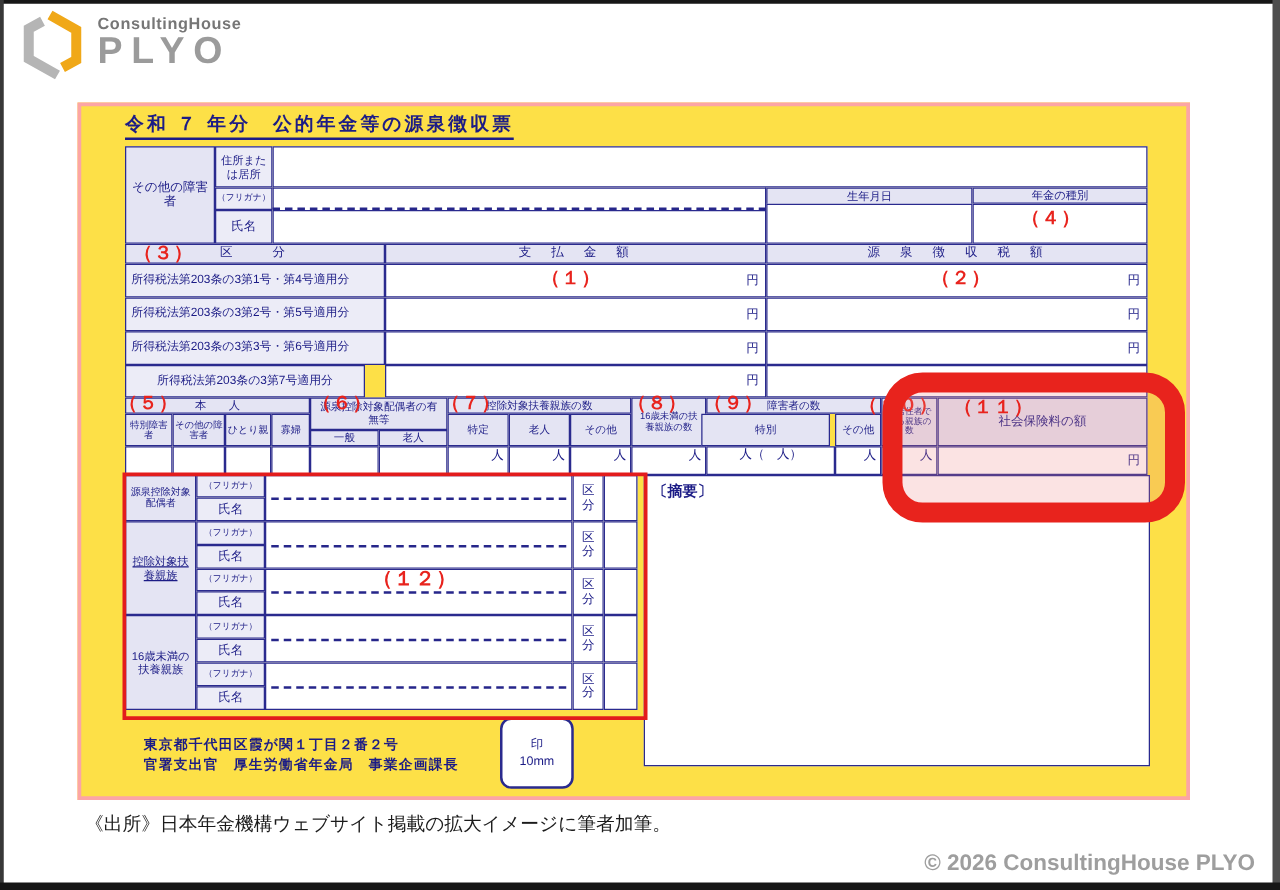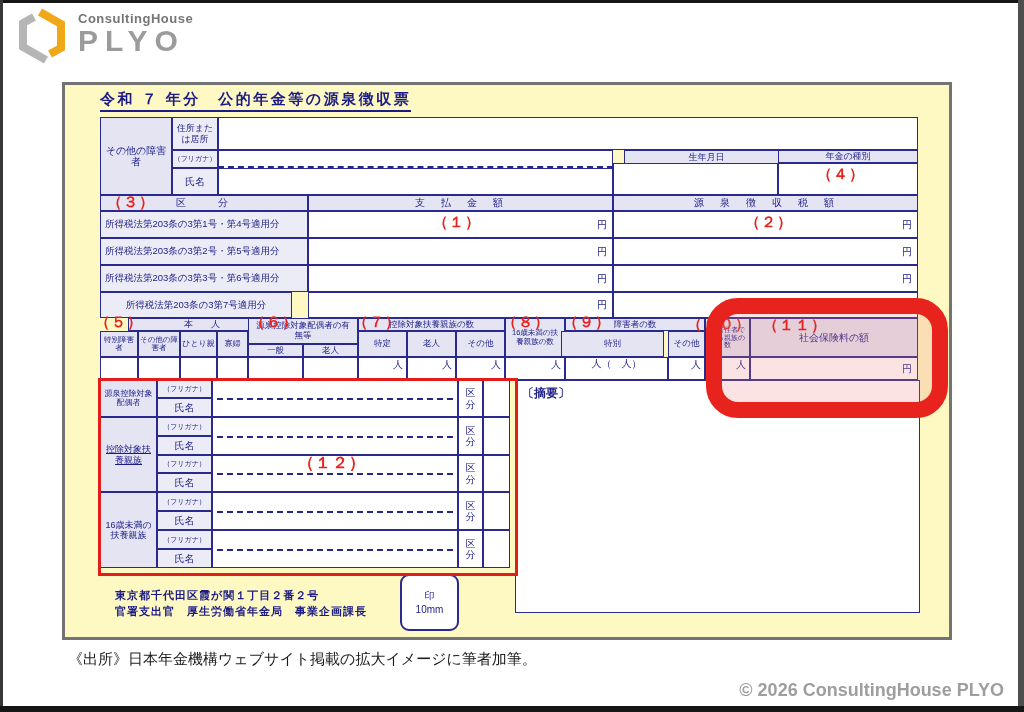--- a/index.html
+++ b/index.html
@@ -1,21 +1,21 @@
 <!DOCTYPE html>
 <html><head>
 <meta charset="utf-8">
 <style>
   html,body{margin:0;padding:0;background:#777;}
   #page{position:relative;width:1024px;height:712px;background:#ffffff;overflow:hidden;
         font-family:"Liberation Sans","DejaVu Sans",sans-serif;}
   .edge{position:absolute;z-index:10;}
   
   #formframe{position:absolute;left:62px;top:82px;width:890px;height:558px;
-             border:3px solid #737373;background:#fef9c3;box-sizing:border-box;}
+             border:3px solid #fca5a5;background:#fde047;box-sizing:border-box;}
   #forminner{position:absolute;left:0;top:0;width:884px;height:552px;}
   .cell{position:absolute;box-sizing:border-box;border:1px solid #2a2a8e;color:#1c1c86;
         display:flex;align-items:center;justify-content:center;text-align:center;
         font-size:10px;line-height:1.12;overflow:hidden;}
   .lav{background:#e4e4f3;}
   .lav2{background:#ececf7;}
   .white{background:#ffffff;}
   .leftpad{justify-content:flex-start;text-align:left;padding-left:4px;}
   .unitR{position:absolute;right:5px;top:50%;transform:translateY(-50%);font-size:10px;color:#1c1c86;}
   .unitT{position:absolute;right:3px;top:1px;font-size:10px;color:#1c1c86;}
@@ -69,21 +69,21 @@
 
     <div id="title">令和 ７ 年分　公的年金等の源泉徴収票</div>
 
     <div class="cell lav" style="left:35px;top:32px;width:72px;height:78px;font-size:10px;">その他の障害者</div>
     <div class="cell lav2" style="left:107px;top:32px;width:46px;height:33px;font-size:9px;">住所または居所</div>
     <div class="cell white" style="left:153px;top:32px;width:700px;height:33px;"></div>
     <div class="cell lav2" style="left:107px;top:65px;width:46px;height:18px;font-size:7px;">（フリガナ）</div>
     <div class="cell white" style="left:153px;top:65px;width:395px;height:18px;border-bottom:2px dashed #26268a;"></div>
     <div class="cell lav2" style="left:107px;top:83px;width:46px;height:27px;font-size:10px;">氏名</div>
     <div class="cell white" style="left:153px;top:83px;width:395px;height:27px;"></div>
-    <div class="cell lav" style="left:548px;top:65px;width:165px;height:15px;font-size:9px;margin-left:11px;">生年月日</div>
+    <div class="cell lav" style="left:548px;top:65px;width:165px;height:15px;font-size:9px;">生年月日</div>
     <div class="cell white" style="left:548px;top:78px;width:165px;height:32px;"></div>
     <div class="cell lav" style="left:713px;top:65px;width:140px;height:13px;font-size:9px;">年金の種別</div>
     <div class="cell white" style="left:713px;top:78px;width:140px;height:32px;"></div>
 
     <div class="cell lav" style="left:35px;top:110px;width:208px;height:16px;font-size:10px;letter-spacing:4px;">区　　分</div>
     <div class="cell lav" style="left:243px;top:110px;width:305px;height:16px;font-size:10px;letter-spacing:3px;">支　払　金　額</div>
     <div class="cell lav" style="left:548px;top:110px;width:305px;height:16px;font-size:10px;letter-spacing:3px;">源　泉　徴　収　税　額</div>
 
     <div class="cell lav2 leftpad" style="left:35px;top:126px;width:208px;height:27px;font-size:9.5px;">所得税法第203条の3第1号・第4号適用分</div>
     <div class="cell white" style="left:243px;top:126px;width:305px;height:27px;">
@@ -108,21 +108,21 @@
     <div class="cell white" style="left:548px;top:180px;width:305px;height:27px;">
           <span class="unitR">円</span>
         </div>
 
     <div class="cell lav2" style="left:35px;top:207px;width:192px;height:26px;font-size:9.5px;">所得税法第203条の3第7号適用分</div>
     <div class="cell white" style="left:243px;top:207px;width:305px;height:26px;">
           <span class="unitR">円</span>
         </div>
     <div class="cell white" style="left:548px;top:207px;width:305px;height:26px;"></div>
 
-    <div class="cell lav" style="left:35px;top:233px;width:148px;height:13px;font-size:9px;margin-left:28px;">本　　人</div>
+    <div class="cell lav" style="left:35px;top:233px;width:148px;height:13px;font-size:9px;">本　　人</div>
     <div class="cell lav" style="left:35px;top:246px;width:38px;height:26px;font-size:7.5px;">特別障害者</div>
     <div class="cell lav" style="left:73px;top:246px;width:42px;height:26px;font-size:7.5px;">その他の障害者</div>
     <div class="cell lav" style="left:115px;top:246px;width:37px;height:26px;font-size:8px;">ひとり親</div>
     <div class="cell lav" style="left:152px;top:246px;width:31px;height:26px;font-size:8px;">寡婦</div>
     <div class="cell lav" style="left:183px;top:233px;width:110px;height:26px;font-size:8.5px;padding:0 3px;">源泉控除対象配偶者の有無等</div>
     <div class="cell lav" style="left:183px;top:259px;width:55px;height:13px;font-size:8.5px;">一般</div>
     <div class="cell lav" style="left:238px;top:259px;width:55px;height:13px;font-size:8.5px;">老人</div>
     <div class="cell lav" style="left:293px;top:233px;width:147px;height:13px;font-size:8.5px;">控除対象扶養親族の数</div>
     <div class="cell lav" style="left:293px;top:246px;width:49px;height:26px;font-size:8.5px;">特定</div>
     <div class="cell lav" style="left:342px;top:246px;width:49px;height:26px;font-size:8.5px;">老人</div>

